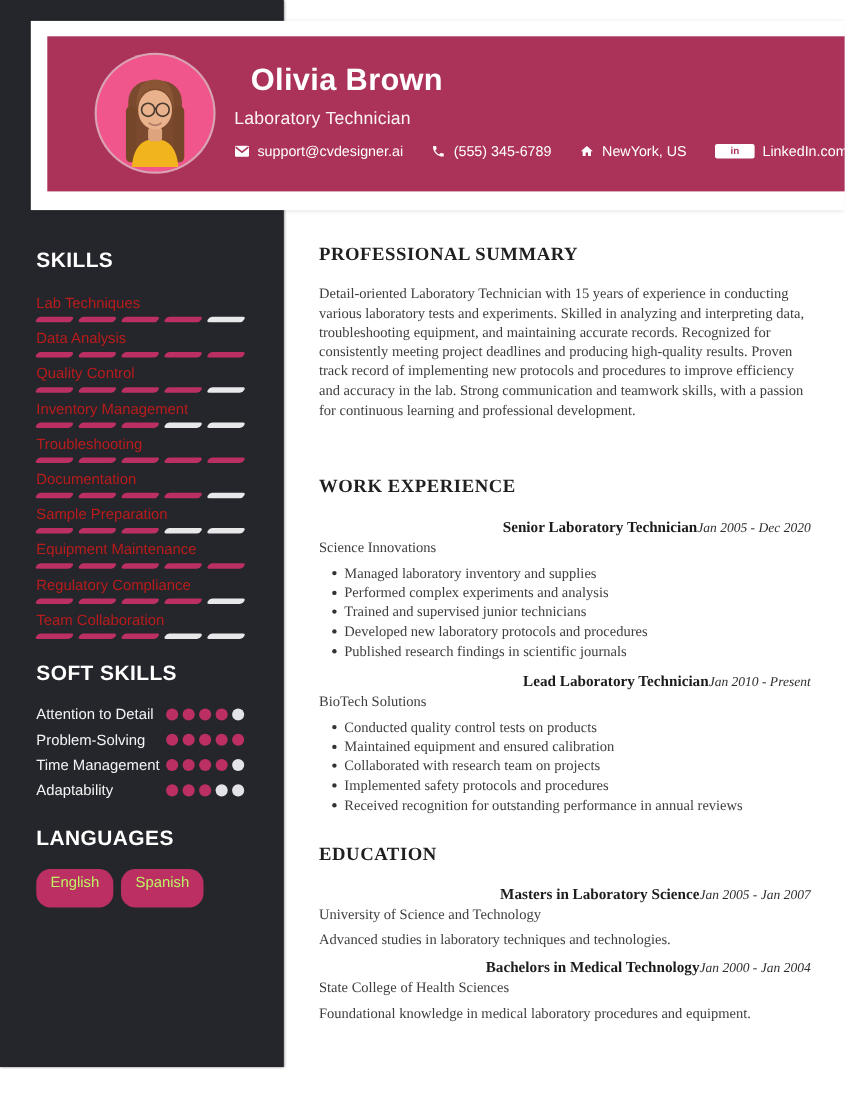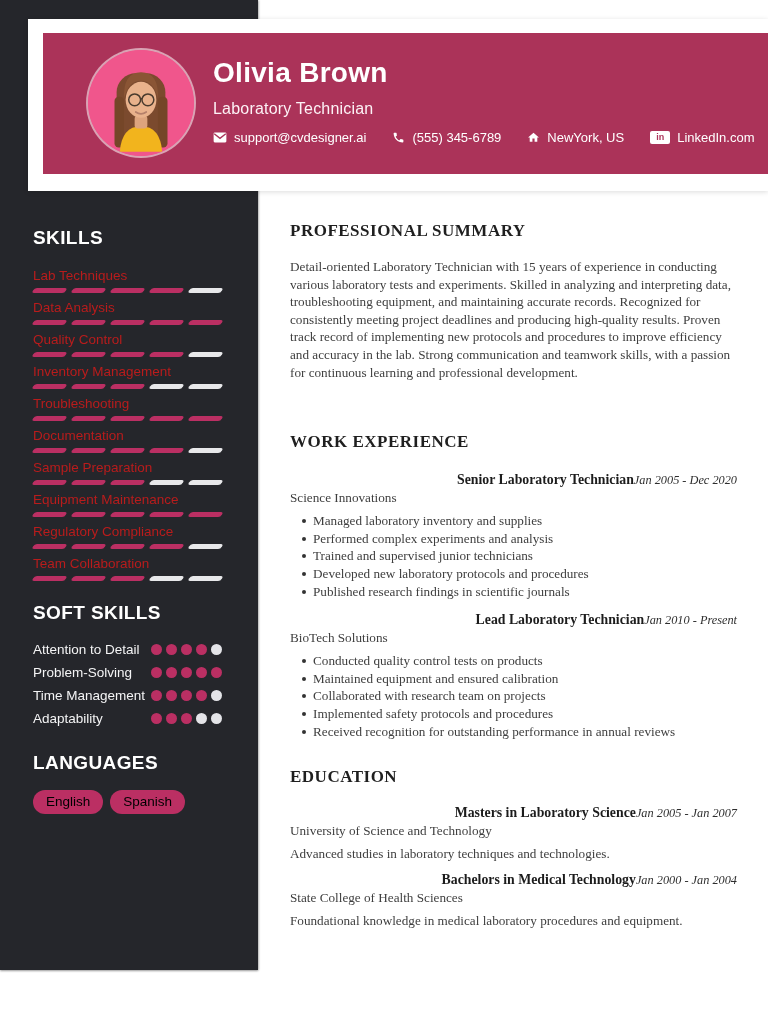--- a/index.html
+++ b/index.html
@@ -42,36 +42,36 @@
   }
   .avatar-wrap{
     position:absolute;left:45px;top:17px;width:106px;height:106px;
     border-radius:50%;overflow:hidden;
     box-shadow:0 0 0 2px rgba(255,255,255,.55);
     background:var(--photo-bg);
   }
   .avatar-wrap svg{display:block;width:100%;height:100%;}
   .head-text{position:absolute;left:170px;top:0;right:18px;height:100%;}
   .person-name{
-    position:absolute;left:0;top:24px;
+    position:absolute;left:15px;top:24px;
     color:#fff;font-size:28px;font-weight:700;letter-spacing:.3px;
   }
   .person-title{
     position:absolute;left:0;top:67px;
     color:#fdf2f6;font-size:16px;font-weight:400;letter-spacing:.2px;
   }
   .contact-row{
     position:absolute;left:0;top:97px;
     display:flex;align-items:center;gap:26px;
     color:#fff;font-size:13px;font-weight:500;white-space:nowrap;
   }
   .contact-item{display:flex;align-items:center;gap:7px;}
   .contact-item svg{display:block;}
   .li-badge{
-    width:20px;height:13px;background:#fff;border-radius:2px;
+    width:36px;height:13px;background:#fff;border-radius:2px;
     display:flex;align-items:center;justify-content:center;
     color:var(--banner);font-size:9px;font-weight:700;line-height:1;
   }
 
   
   .sidebar-content{
     position:absolute;left:0;top:0;width:258px;height:970px;
     padding:227px 36px 0 33px;color:#fff;
   }
   .side-heading{
@@ -92,22 +92,22 @@
   .soft-list{margin-top:17px;}
   .soft-row{display:flex;justify-content:space-between;margin-bottom:6px;}
   .soft-label{font-size:13.5px;line-height:17px;color:#f4f4f5;width:118px;}
   .dots{display:flex;gap:4px;margin-top:3px;}
   .dot{width:11px;height:11px;border-radius:50%;background:#e4e4e8;}
   .dot.filled{background:var(--accent);}
 
   .lang-heading{margin-top:25px;}
   .lang-row{margin-top:16px;display:flex;gap:7px;}
   .lang-pill{
-    background:var(--accent);color:#000000;font-size:13.5px;font-weight:500;
-    padding:4px 13px 5px;border-radius:13px;display:inline-block;
+    background:var(--accent);color:#bef264;font-size:13.5px;font-weight:500;
+    padding:4px 13px 16px;border-radius:13px;display:inline-block;
   }
 
   
   .main-content{position:absolute;left:290px;top:221px;width:447px;font-family:Liberation Serif, serif;}
   .section-heading{
     font-size:17px;font-weight:700;letter-spacing:.5px;color:var(--head-text);
     line-height:20px;
   }
   .summary-text{
     margin-top:17px;font-size:13.2px;line-height:17.6px;color:var(--body-text);

